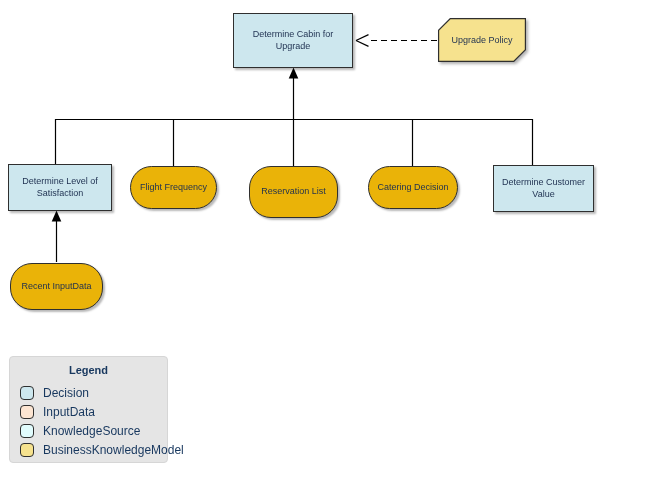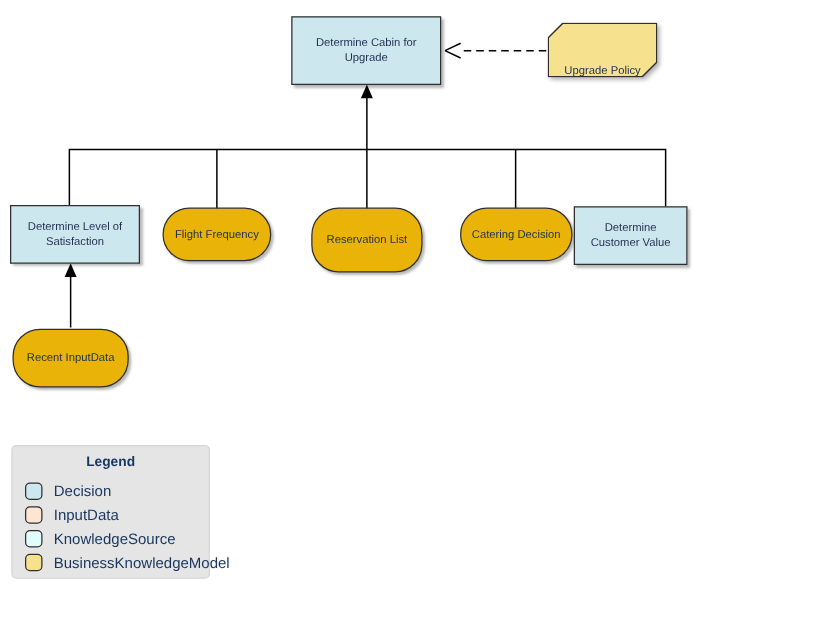--- a/index.html
+++ b/index.html
@@ -22,21 +22,21 @@
     position:absolute;left:438px;top:18px;width:88px;height:44px;z-index:2;
     filter:drop-shadow(2px 2px 1.5px rgba(0,0,0,0.30));
   }
   .bkm-border{
     position:absolute;left:0;top:0;right:0;bottom:0;background:#2f2f2f;
     clip-path:polygon(12px 0,100% 0,100% calc(100% - 12px),calc(100% - 12px) 100%,0 100%,0 12px);
   }
   .bkm-fill{
     position:absolute;left:1.2px;top:1.2px;right:1.2px;bottom:1.2px;background:#f6e28e;
     clip-path:polygon(11.3px 0,100% 0,100% calc(100% - 11.3px),calc(100% - 11.3px) 100%,0 100%,0 11.3px);
-    display:flex;align-items:flex-end;justify-content:center;
+    display:flex;align-items:center;justify-content:center;
     font-size:9px;color:#1e3050;text-align:center;
   }
   .legend{
     position:absolute;left:9px;top:356px;width:159px;height:107px;
     background:#e5e5e5;border:1px solid #d6d6d6;border-radius:4px;
     box-sizing:border-box;padding:5px 10px 0 10px;z-index:2;
   }
   .legend-title{
     text-align:center;font-weight:bold;font-size:11px;color:#17375e;margin:2px 0 7px 0;
   }
@@ -96,21 +96,21 @@
   </div>
 
   <div class="node input-data" style="left:249px;top:166px;width:89px;height:52px;">
     <span>Reservation List</span>
   </div>
 
   <div class="node input-data" style="left:368px;top:166px;width:90px;height:43px;">
     <span>Catering Decision</span>
   </div>
 
-  <div class="node decision" style="left:459px;top:165px;width:91px;height:47px;text-align:center;">
+  <div class="node decision" style="left:493px;top:165px;width:101px;height:47px;text-align:center;">
     <span>Determine Customer Value</span>
   </div>
 
   <div class="node input-data" style="left:10px;top:263px;width:93px;height:47px;">
     <span>Recent InputData</span>
   </div>
 
   <div class="legend">
     <div class="legend-title">Legend</div>
     <div class="legend-row">

